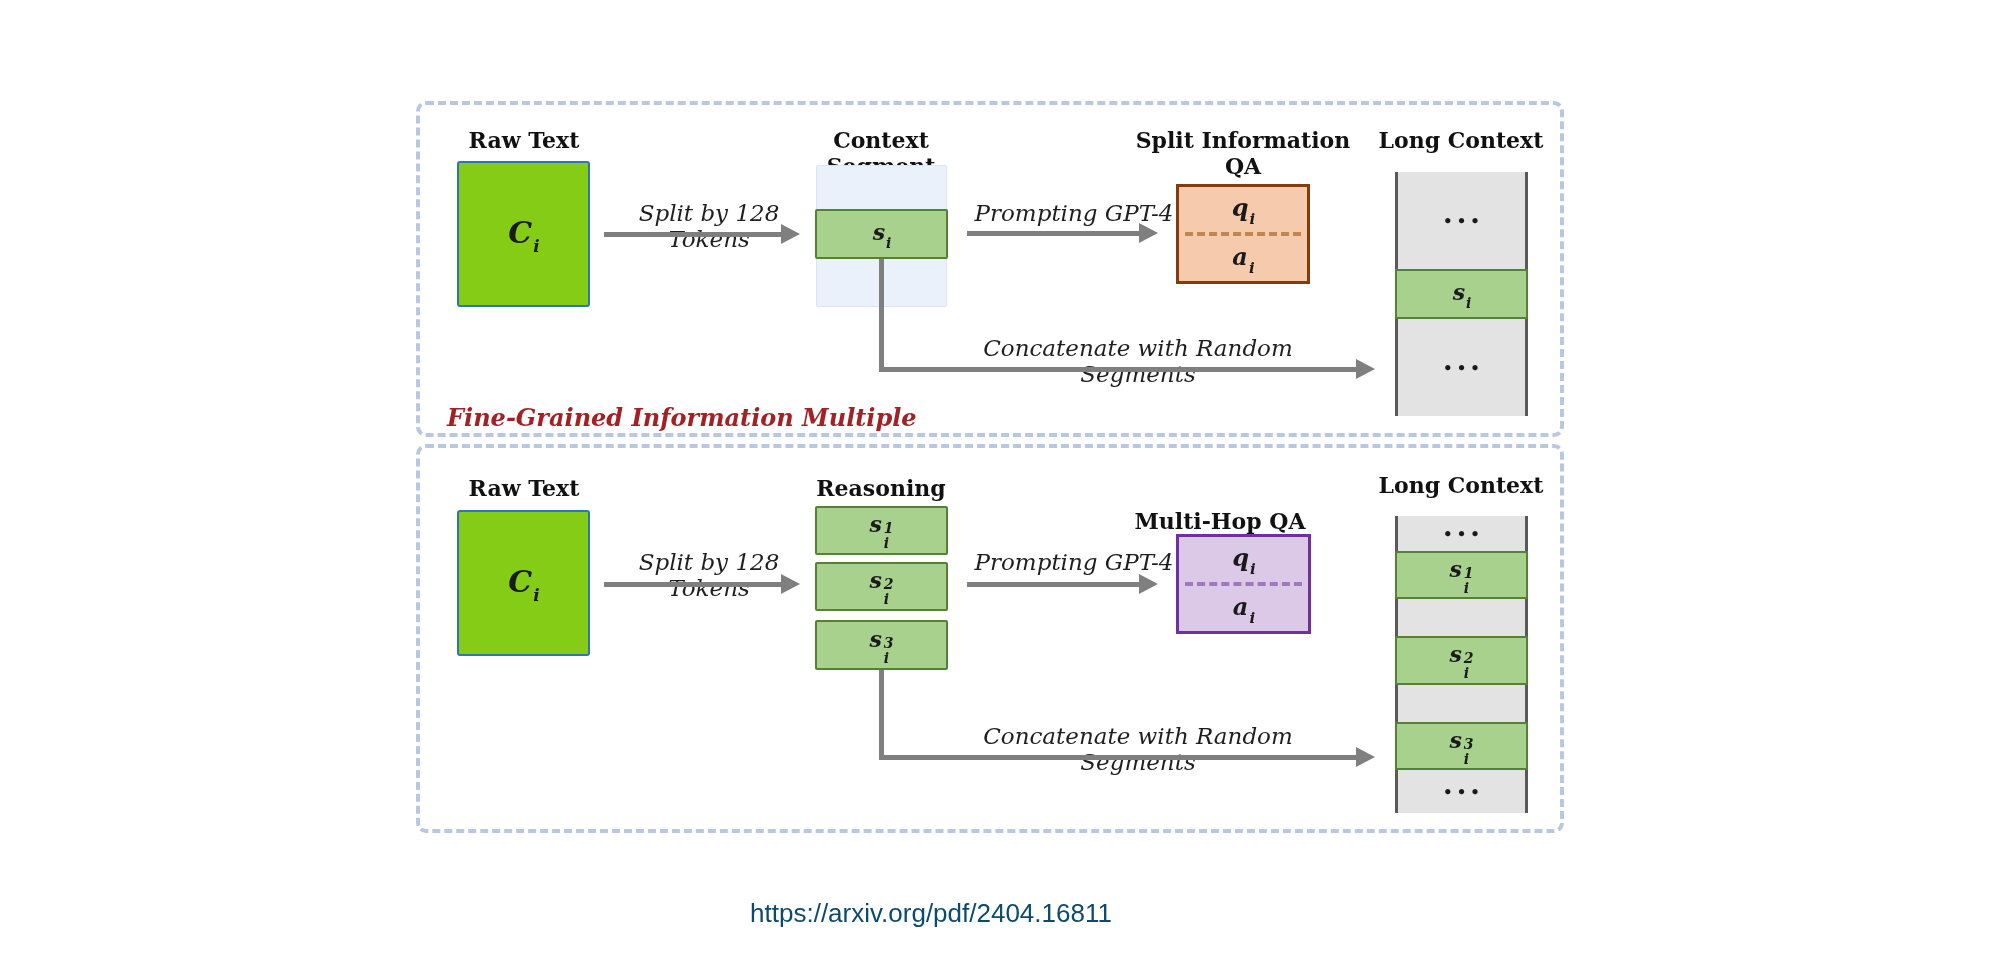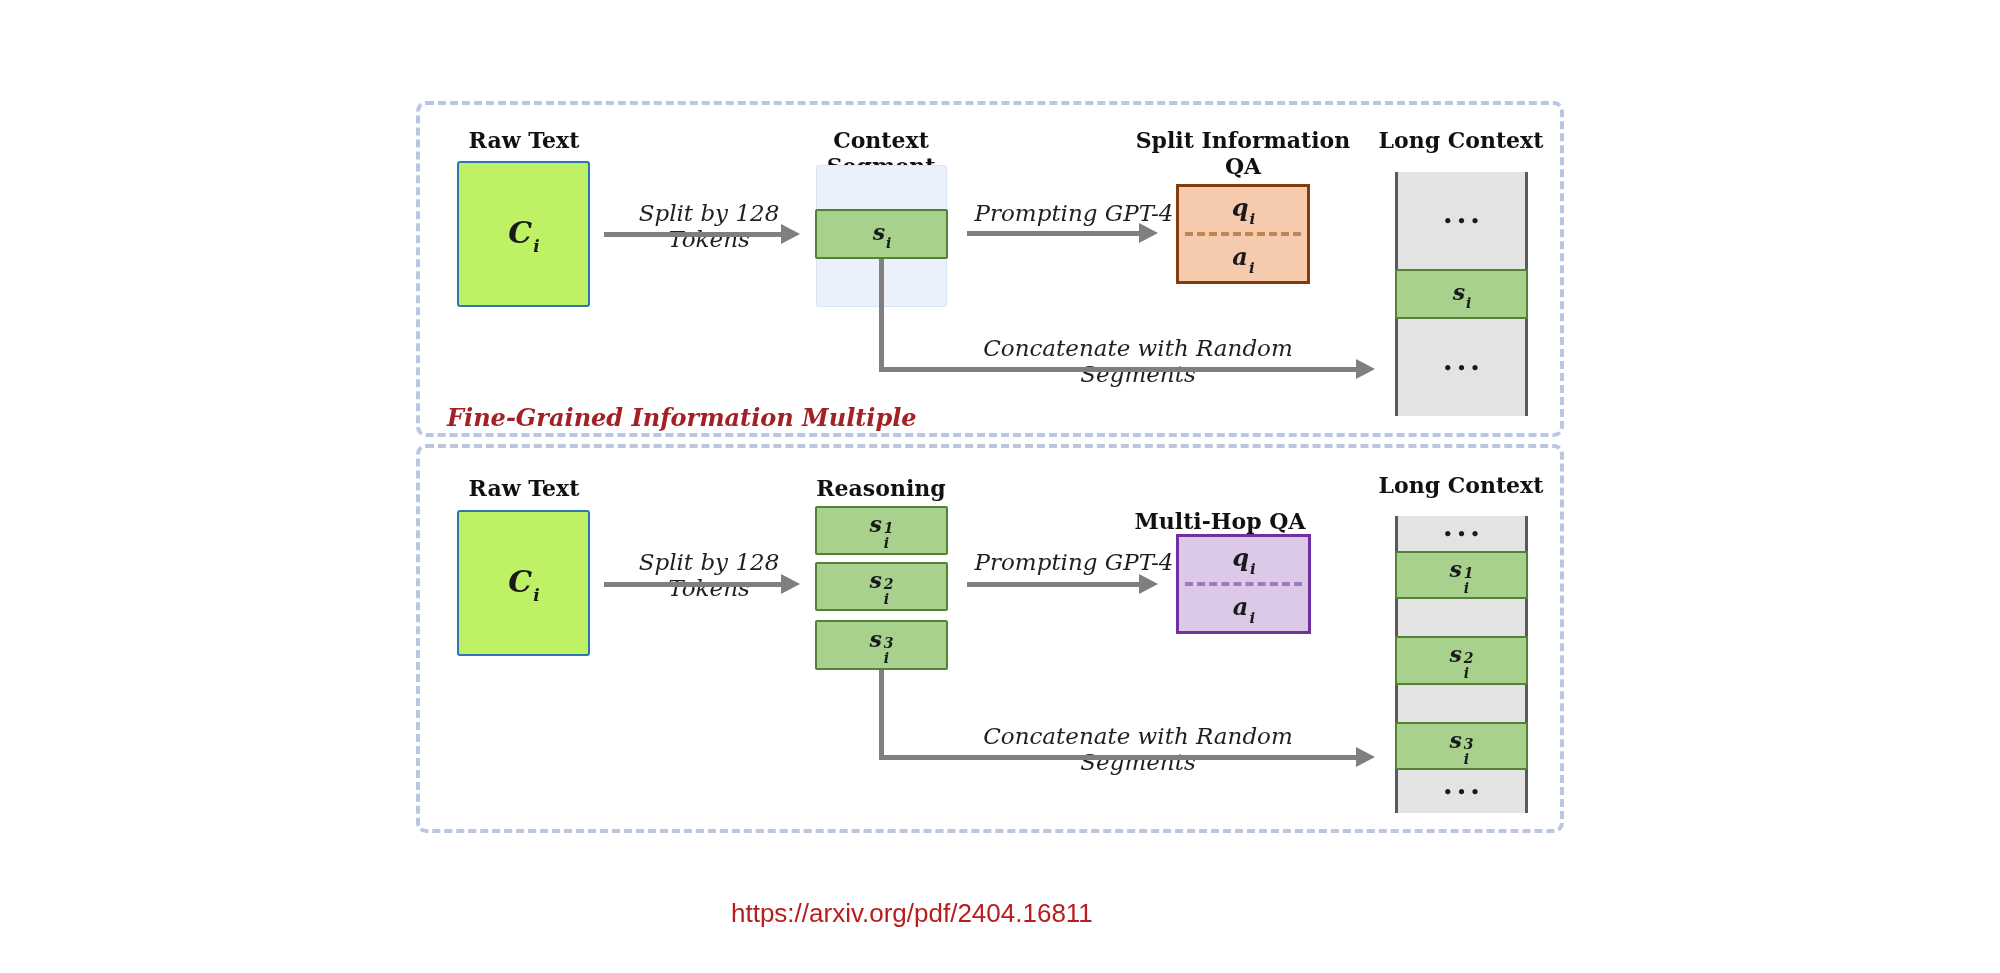--- a/index.html
+++ b/index.html
@@ -2,21 +2,21 @@
 <html><head>
 <meta charset="utf-8">
 <style>
   html,body{margin:0;padding:0;background:#ffffff;}
   .stage{position:relative;width:2000px;height:973px;background:#ffffff;overflow:hidden;
          font-family:"DejaVu Serif", serif;color:#1a1a1a;}
   .panel{position:absolute;border:4px dashed #b9c7e2;border-radius:10px;box-sizing:border-box;}
   .title{position:absolute;text-align:center;font-size:22px;font-weight:600;color:#111;}
   .alabel{position:absolute;text-align:center;font-size:23px;font-style:italic;color:#1f1f1f;margin-left:12px;}
   .caption{position:absolute;font-size:24px;font-weight:bold;font-style:italic;color:#a32125;}
-  .rawbox{position:absolute;width:133px;height:146px;background:#bef264;border:2.5px solid #2e75b6;
+  .rawbox{position:absolute;width:133px;height:146px;background:#84cc16;border:2.5px solid #2e75b6;
           border-radius:3px;box-sizing:border-box;display:flex;align-items:center;justify-content:center;}
   .segbg{position:absolute;width:131px;height:142px;background:#eaf1fb;border:1.5px solid #d9e5f3;
          border-radius:2px;box-sizing:border-box;}
   .greenbox{position:absolute;width:133px;background:#a9d18e;border:2.5px solid #538135;border-radius:2px;
             box-sizing:border-box;display:flex;align-items:center;justify-content:center;z-index:3;}
   .qabox{position:absolute;box-sizing:border-box;display:flex;flex-direction:column;z-index:2;justify-content:space-between;}
   .qabox .half{flex:1;display:flex;align-items:center;justify-content:center;}
   .qa-orange{background:#f6cbad;border:3px solid #843c0c;}
   .qa-orange .divider{border-top:4px dashed #c08552;}
   .qa-purple{background:#dcc9e8;border:3px solid #7030a0;}
@@ -30,22 +30,22 @@
   .hline{position:absolute;height:4.5px;background:#7f7f7f;z-index:2;}
   .vline{position:absolute;width:4.5px;background:#7f7f7f;z-index:2;}
   .ahead{position:absolute;width:0;height:0;border-top:10px solid transparent;
          border-bottom:10px solid transparent;border-left:19px solid #7f7f7f;z-index:2;}
   .math{font-style:italic;font-weight:bold;font-family:"DejaVu Serif", serif;}
   .m30{font-size:30px;} .m24{font-size:24px;} .m22{font-size:22px;}
   .msub{font-size:14px;font-style:italic;font-weight:bold;}
   sub.msub{position:relative;top:2px;left:1px;}
   .mstack{display:inline-flex;flex-direction:column;align-items:flex-start;font-size:14px;line-height:1.05;
           font-style:italic;font-weight:bold;margin-left:2px;transform:translateY(1px);}
-  .footer-url{position:absolute;left:731px;top:898px;width:400px;text-align:left;font-size:26px;
-              font-family:"Liberation Sans", sans-serif;color:#b91c1c;}
+  .footer-url{position:absolute;left:731px;top:898px;width:400px;text-align:center;font-size:26px;
+              font-family:"Liberation Sans", sans-serif;color:#0c4a6e;}
 </style>
 </head>
 <body>
 
 <div class="stage">
 
   <div class="panel" style="left:416px;top:101px;width:1148px;height:336px;">
 
     <div class="title" style="left:4px;top:22px;width:200px;">Raw Text</div>
 

